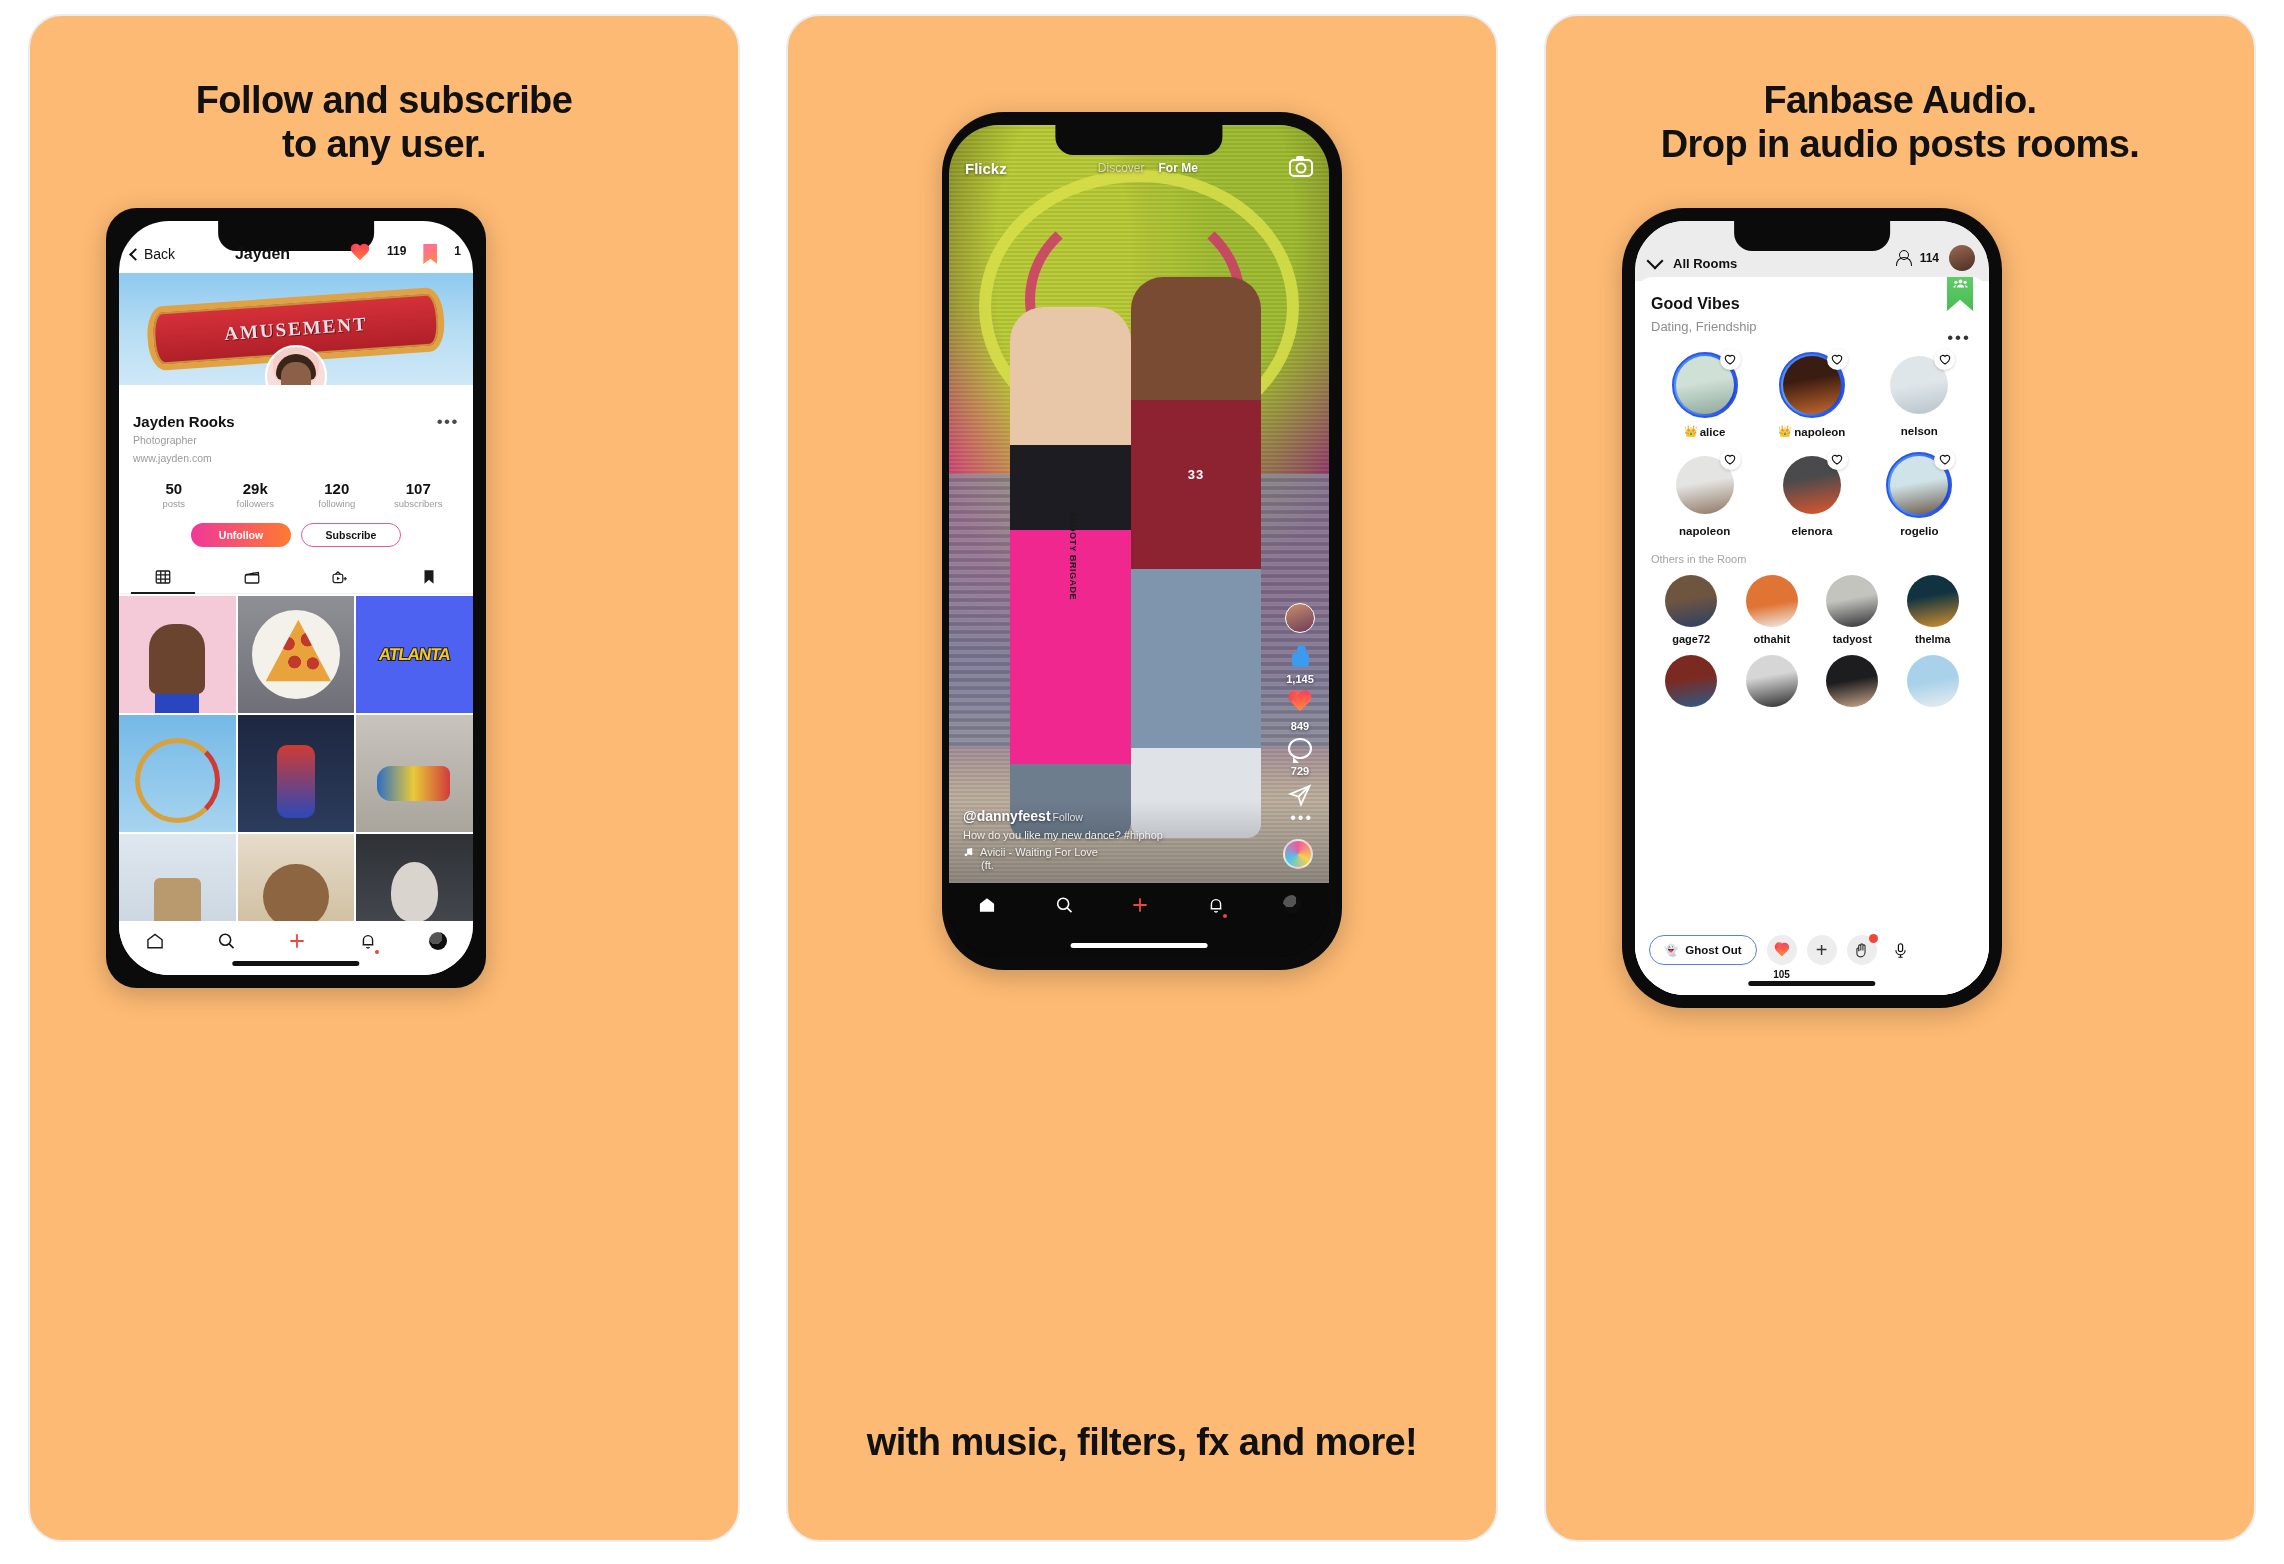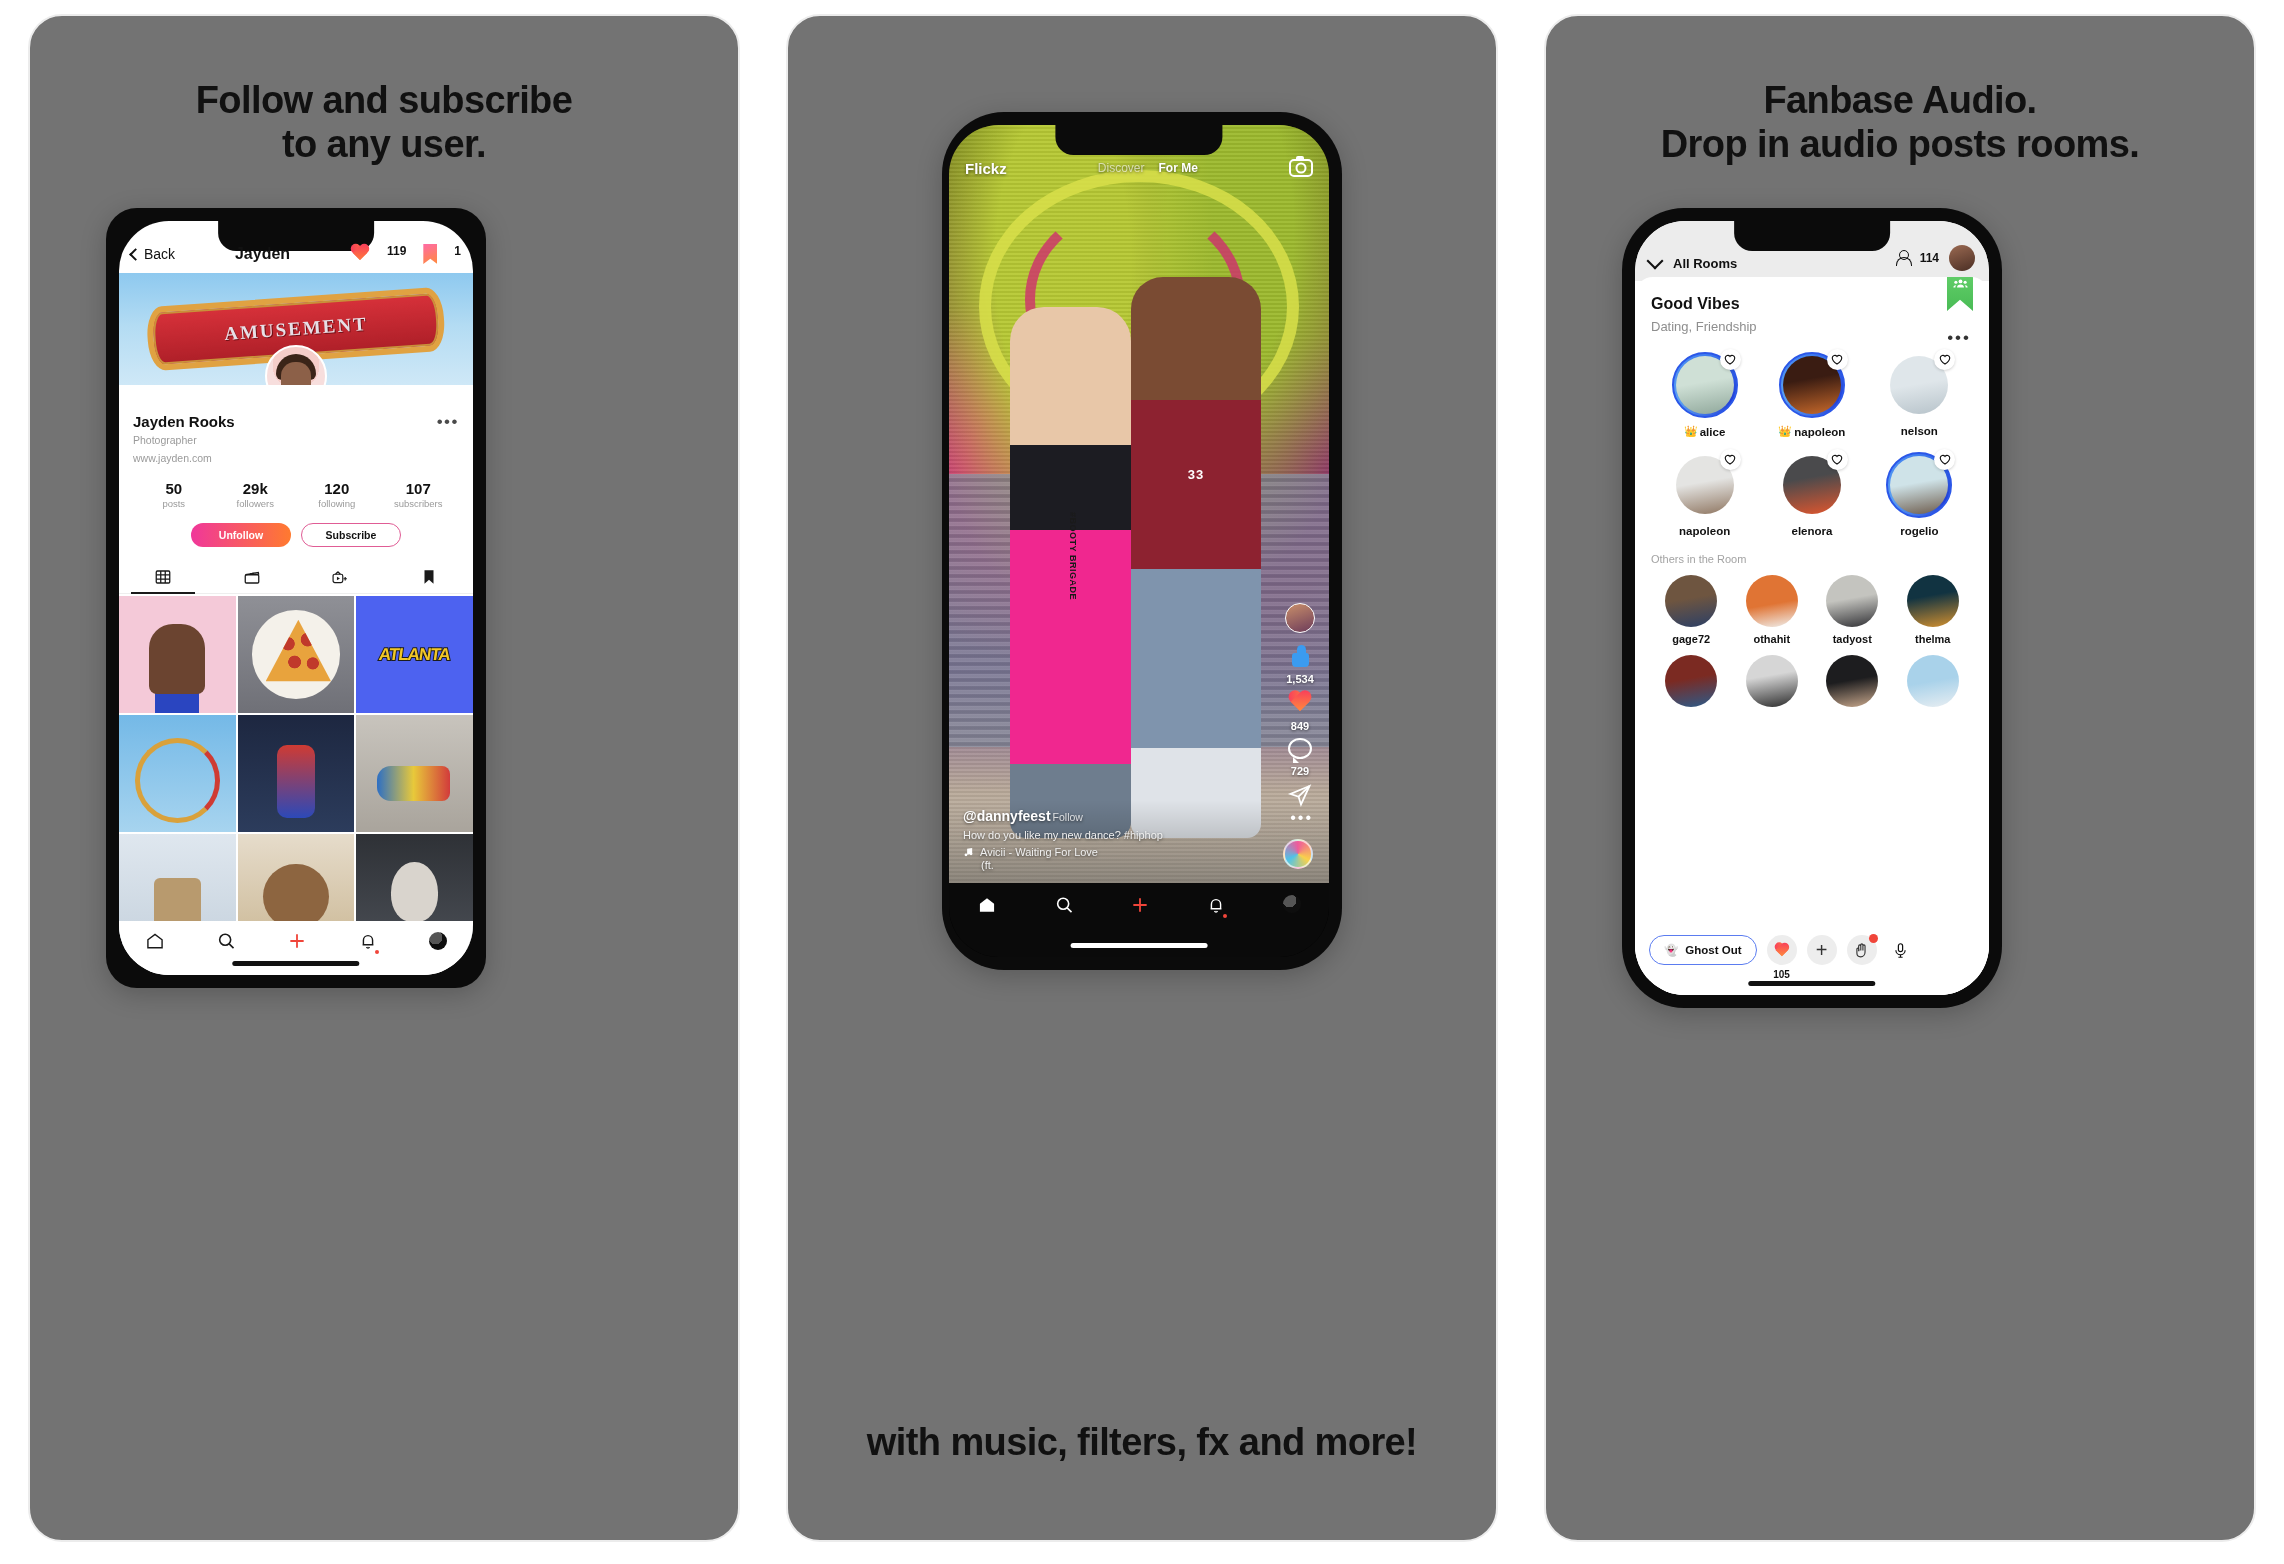--- a/index.html
+++ b/index.html
@@ -17,21 +17,21 @@
     align-items: flex-start;
     justify-content: center;
     gap: 46px;
     padding: 14px 14px;
   }
 
   
   .card {
     position: relative;
     width: 712px; height: 1528px;
-    background: #737373;
+    background: #fdba74;
     border: 2px solid #ececec;
     border-radius: 34px;
     flex: 0 0 auto;
     overflow: hidden;
   }
 
   .headline {
     text-align: center;
     font-weight: bold;
     font-size: 38px;
@@ -708,21 +708,21 @@
           <div class="p2-tabs">
             <div class="p2-tab">Discover</div>
             <div class="p2-tab active">For Me</div>
           </div>
           <div class="cam-icon"></div>
         </div>
 
         <div class="p2-rail">
           <div class="rail-ava"></div>
           <div class="thumb-up"></div>
-          <div class="rail-num">1,534</div>
+          <div class="rail-num">1,145</div>
           <div class="heart-rail"></div>
           <div class="rail-num">849</div>
           <div class="bubble"></div>
           <div class="rail-num">729</div>
           <svg class="send-icon" viewBox="0 0 24 24" fill="none" stroke="#fff" stroke-width="1.8">
             <path d="M21.5 3L2.5 11l8 2.6L13 21.5z"></path>
               <path d="M10.5 13.6L21.5 3"></path>
           </svg>
         </div>
 

